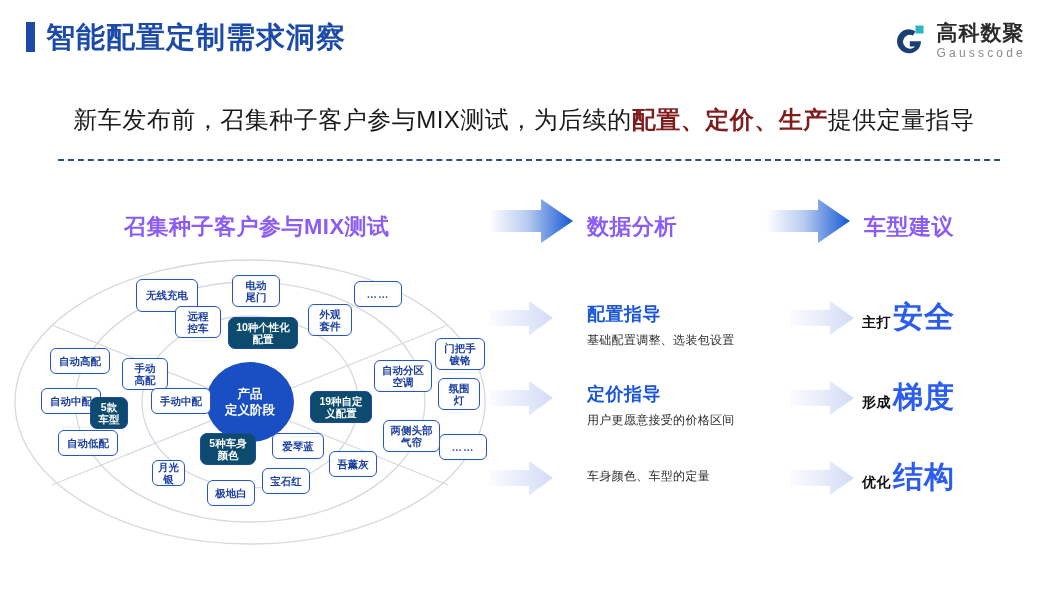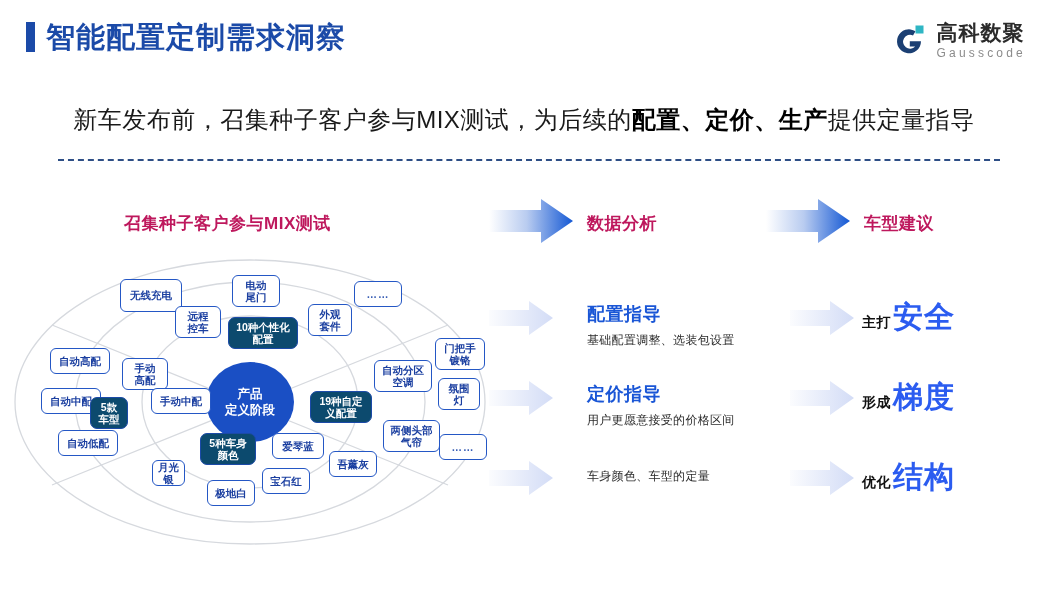--- a/index.html
+++ b/index.html
@@ -12,24 +12,24 @@
   #header{position:absolute;left:0;top:0;width:1048px;height:72px;}
   #title-accent{position:absolute;left:26px;top:22px;width:9px;height:30px;background:#1b4aa8;}
   #page-title{position:absolute;left:46px;top:18px;font-size:29px;font-weight:bold;color:#1b4aa8;letter-spacing:1px;line-height:38px;}
   #logo{position:absolute;right:22px;top:18px;height:44px;display:flex;align-items:center;gap:9px;}
   #logo-mark{position:relative;width:36px;height:34px;flex:0 0 auto;}
   #logo-text{display:flex;flex-direction:column;justify-content:center;line-height:1;}
   #logo-cn{font-size:21px;font-weight:bold;color:#2b2b2b;letter-spacing:1px;}
   #logo-en{font-size:12px;color:#8b8b8b;letter-spacing:3.2px;margin-top:4px;}
   
   #subtitle{position:absolute;left:0;top:104px;width:1048px;text-align:center;font-size:24px;color:#1a1a1a;letter-spacing:.5px;}
-  #subtitle .hl{color:#000000;font-weight:bold;}
+  #subtitle .hl{color:#7f1d1d;font-weight:bold;}
   #divider{position:absolute;left:58px;top:159px;width:942px;height:0;border-top:2px dashed #2e4f86;}
   
-  .col-head{position:absolute;font-size:17px;font-weight:bold;color:#be185d;letter-spacing:.5px;white-space:nowrap;}
+  .col-head{position:absolute;font-size:22px;font-weight:bold;color:#8b5cf6;letter-spacing:.5px;white-space:nowrap;}
   #head-1{left:124px;top:212px;}
   #head-2{left:587px;top:212px;}
   #head-3{left:864px;top:212px;}
   .head-arrow{position:absolute;top:199px;width:84px;height:44px;}
   #head-arrow-1{left:489px;}
   #head-arrow-2{left:766px;}
   
   #diagram{position:absolute;left:10px;top:255px;width:480px;height:290px;}
   #diagram svg{position:absolute;left:0;top:0;}
   .node{position:absolute;box-sizing:border-box;border:1.6px solid #2457c5;border-radius:6px;background:#ffffff;
@@ -109,21 +109,21 @@
       <ellipse cx="240" cy="147" rx="235" ry="142"></ellipse>
       <ellipse cx="240" cy="147" rx="175" ry="120"></ellipse>
       <ellipse cx="240" cy="147" rx="108" ry="86"></ellipse>
       <path d="M42 70 L438 230"></path>
       <path d="M42 230 L438 70"></path>
     </g>
   </svg>
   <div id="center-node" style="left:196px;top:107px;width:88px;height:80px;">产品
 定义阶段</div>
   <div id="node-host">
-      <div class="node" style="left: 110px; top: 24px; width: 62px; height: 33px;">无线充电</div>
+      <div class="node" style="left: 126px; top: 24px; width: 62px; height: 33px;">无线充电</div>
       <div class="node" style="left: 222px; top: 20px; width: 48px; height: 32px;">电动
 尾门</div>
       <div class="node dots" style="left: 344px; top: 26px; width: 48px; height: 26px;">……</div>
       <div class="node" style="left: 165px; top: 51px; width: 46px; height: 32px;">远程
 控车</div>
       <div class="node filled" style="left: 218px; top: 62px; width: 70px; height: 32px;">10种个性化
 配置</div>
       <div class="node" style="left: 298px; top: 49px; width: 44px; height: 32px;">外观
 套件</div>
       <div class="node" style="left: 425px; top: 83px; width: 50px; height: 32px;">门把手

